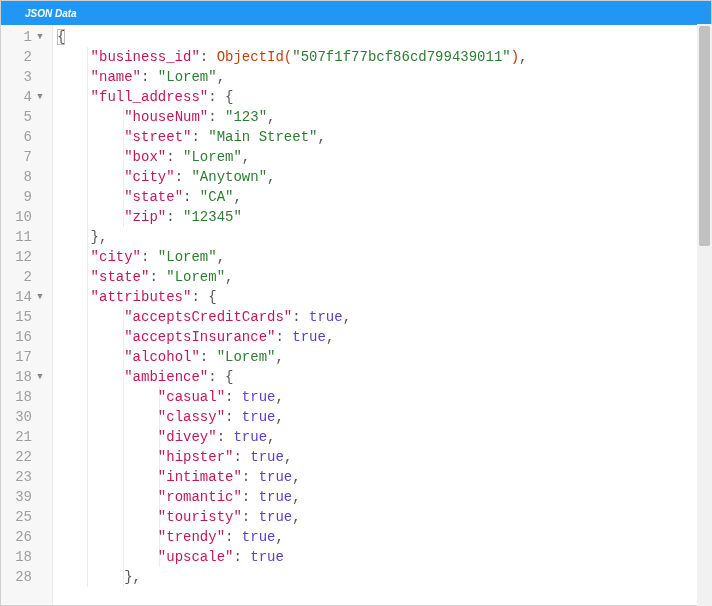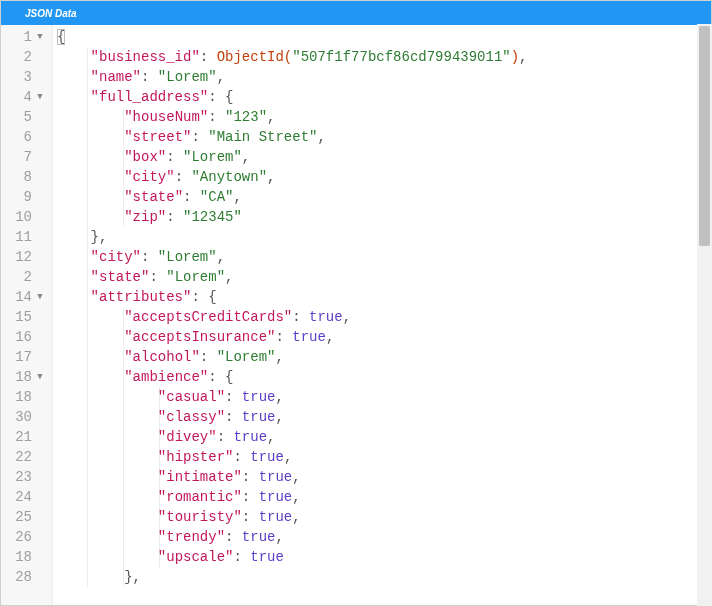--- a/index.html
+++ b/index.html
@@ -142,21 +142,21 @@
         <div class="gutter-line"><span>14</span><span class="fold-caret">▼</span></div>
         <div class="gutter-line"><span>15</span></div>
         <div class="gutter-line"><span>16</span></div>
         <div class="gutter-line"><span>17</span></div>
         <div class="gutter-line"><span>18</span><span class="fold-caret">▼</span></div>
         <div class="gutter-line"><span>18</span></div>
         <div class="gutter-line"><span>30</span></div>
         <div class="gutter-line"><span>21</span></div>
         <div class="gutter-line"><span>22</span></div>
         <div class="gutter-line"><span>23</span></div>
-        <div class="gutter-line"><span>24</span></div>
+        <div class="gutter-line"><span>39</span></div>
         <div class="gutter-line"><span>25</span></div>
         <div class="gutter-line"><span>26</span></div>
         <div class="gutter-line"><span>18</span></div>
         <div class="gutter-line"><span>28</span></div>
       </div>
     <div class="code" id="code"><div class="code-line"><span class="content"><span class="tok-punc cursor-bracket">{</span></span></div><div class="code-line"><span class="indent-guide" style="left: 30px;"></span><span class="content"><span>    </span><span class="tok-key">"business_id"</span><span class="tok-punc">: </span><span class="tok-fn">ObjectId(</span><span class="tok-str">"507f1f77bcf86cd799439011"</span><span class="tok-fn">)</span><span class="tok-punc">,</span></span></div><div class="code-line"><span class="indent-guide" style="left: 30px;"></span><span class="content"><span>    </span><span class="tok-key">"name"</span><span class="tok-punc">: </span><span class="tok-str">"Lorem"</span><span class="tok-punc">,</span></span></div><div class="code-line"><span class="indent-guide" style="left: 30px;"></span><span class="content"><span>    </span><span class="tok-key">"full_address"</span><span class="tok-punc">: {</span></span></div><div class="code-line"><span class="indent-guide" style="left: 30px;"></span><span class="indent-guide" style="left: 66px;"></span><span class="content"><span>        </span><span class="tok-key">"houseNum"</span><span class="tok-punc">: </span><span class="tok-str">"123"</span><span class="tok-punc">,</span></span></div><div class="code-line"><span class="indent-guide" style="left: 30px;"></span><span class="indent-guide" style="left: 66px;"></span><span class="content"><span>        </span><span class="tok-key">"street"</span><span class="tok-punc">: </span><span class="tok-str">"Main Street"</span><span class="tok-punc">,</span></span></div><div class="code-line"><span class="indent-guide" style="left: 30px;"></span><span class="indent-guide" style="left: 66px;"></span><span class="content"><span>        </span><span class="tok-key">"box"</span><span class="tok-punc">: </span><span class="tok-str">"Lorem"</span><span class="tok-punc">,</span></span></div><div class="code-line"><span class="indent-guide" style="left: 30px;"></span><span class="indent-guide" style="left: 66px;"></span><span class="content"><span>        </span><span class="tok-key">"city"</span><span class="tok-punc">: </span><span class="tok-str">"Anytown"</span><span class="tok-punc">,</span></span></div><div class="code-line"><span class="indent-guide" style="left: 30px;"></span><span class="indent-guide" style="left: 66px;"></span><span class="content"><span>        </span><span class="tok-key">"state"</span><span class="tok-punc">: </span><span class="tok-str">"CA"</span><span class="tok-punc">,</span></span></div><div class="code-line"><span class="indent-guide" style="left: 30px;"></span><span class="indent-guide" style="left: 66px;"></span><span class="content"><span>        </span><span class="tok-key">"zip"</span><span class="tok-punc">: </span><span class="tok-str">"12345"</span></span></div><div class="code-line"><span class="indent-guide" style="left: 30px;"></span><span class="content"><span>    </span><span class="tok-punc">},</span></span></div><div class="code-line"><span class="indent-guide" style="left: 30px;"></span><span class="content"><span>    </span><span class="tok-key">"city"</span><span class="tok-punc">: </span><span class="tok-str">"Lorem"</span><span class="tok-punc">,</span></span></div><div class="code-line"><span class="indent-guide" style="left: 30px;"></span><span class="content"><span>    </span><span class="tok-key">"state"</span><span class="tok-punc">: </span><span class="tok-str">"Lorem"</span><span class="tok-punc">,</span></span></div><div class="code-line"><span class="indent-guide" style="left: 30px;"></span><span class="content"><span>    </span><span class="tok-key">"attributes"</span><span class="tok-punc">: {</span></span></div><div class="code-line"><span class="indent-guide" style="left: 30px;"></span><span class="indent-guide" style="left: 66px;"></span><span class="content"><span>        </span><span class="tok-key">"acceptsCreditCards"</span><span class="tok-punc">: </span><span class="tok-bool">true</span><span class="tok-punc">,</span></span></div><div class="code-line"><span class="indent-guide" style="left: 30px;"></span><span class="indent-guide" style="left: 66px;"></span><span class="content"><span>        </span><span class="tok-key">"acceptsInsurance"</span><span class="tok-punc">: </span><span class="tok-bool">true</span><span class="tok-punc">,</span></span></div><div class="code-line"><span class="indent-guide" style="left: 30px;"></span><span class="indent-guide" style="left: 66px;"></span><span class="content"><span>        </span><span class="tok-key">"alcohol"</span><span class="tok-punc">: </span><span class="tok-str">"Lorem"</span><span class="tok-punc">,</span></span></div><div class="code-line"><span class="indent-guide" style="left: 30px;"></span><span class="indent-guide" style="left: 66px;"></span><span class="content"><span>        </span><span class="tok-key">"ambience"</span><span class="tok-punc">: {</span></span></div><div class="code-line"><span class="indent-guide" style="left: 30px;"></span><span class="indent-guide" style="left: 66px;"></span><span class="indent-guide" style="left: 102px;"></span><span class="content"><span>            </span><span class="tok-key">"casual"</span><span class="tok-punc">: </span><span class="tok-bool">true</span><span class="tok-punc">,</span></span></div><div class="code-line"><span class="indent-guide" style="left: 30px;"></span><span class="indent-guide" style="left: 66px;"></span><span class="indent-guide" style="left: 102px;"></span><span class="content"><span>            </span><span class="tok-key">"classy"</span><span class="tok-punc">: </span><span class="tok-bool">true</span><span class="tok-punc">,</span></span></div><div class="code-line"><span class="indent-guide" style="left: 30px;"></span><span class="indent-guide" style="left: 66px;"></span><span class="indent-guide" style="left: 102px;"></span><span class="content"><span>            </span><span class="tok-key">"divey"</span><span class="tok-punc">: </span><span class="tok-bool">true</span><span class="tok-punc">,</span></span></div><div class="code-line"><span class="indent-guide" style="left: 30px;"></span><span class="indent-guide" style="left: 66px;"></span><span class="indent-guide" style="left: 102px;"></span><span class="content"><span>            </span><span class="tok-key">"hipster"</span><span class="tok-punc">: </span><span class="tok-bool">true</span><span class="tok-punc">,</span></span></div><div class="code-line"><span class="indent-guide" style="left: 30px;"></span><span class="indent-guide" style="left: 66px;"></span><span class="indent-guide" style="left: 102px;"></span><span class="content"><span>            </span><span class="tok-key">"intimate"</span><span class="tok-punc">: </span><span class="tok-bool">true</span><span class="tok-punc">,</span></span></div><div class="code-line"><span class="indent-guide" style="left: 30px;"></span><span class="indent-guide" style="left: 66px;"></span><span class="indent-guide" style="left: 102px;"></span><span class="content"><span>            </span><span class="tok-key">"romantic"</span><span class="tok-punc">: </span><span class="tok-bool">true</span><span class="tok-punc">,</span></span></div><div class="code-line"><span class="indent-guide" style="left: 30px;"></span><span class="indent-guide" style="left: 66px;"></span><span class="indent-guide" style="left: 102px;"></span><span class="content"><span>            </span><span class="tok-key">"touristy"</span><span class="tok-punc">: </span><span class="tok-bool">true</span><span class="tok-punc">,</span></span></div><div class="code-line"><span class="indent-guide" style="left: 30px;"></span><span class="indent-guide" style="left: 66px;"></span><span class="indent-guide" style="left: 102px;"></span><span class="content"><span>            </span><span class="tok-key">"trendy"</span><span class="tok-punc">: </span><span class="tok-bool">true</span><span class="tok-punc">,</span></span></div><div class="code-line"><span class="indent-guide" style="left: 30px;"></span><span class="indent-guide" style="left: 66px;"></span><span class="indent-guide" style="left: 102px;"></span><span class="content"><span>            </span><span class="tok-key">"upscale"</span><span class="tok-punc">: </span><span class="tok-bool">true</span></span></div><div class="code-line"><span class="indent-guide" style="left: 30px;"></span><span class="indent-guide" style="left: 66px;"></span><span class="content"><span>        </span><span class="tok-punc">},</span></span></div></div>
   </div>
   <div class="scrollbar">
     <div class="scrollbar-thumb"></div>
   </div>

